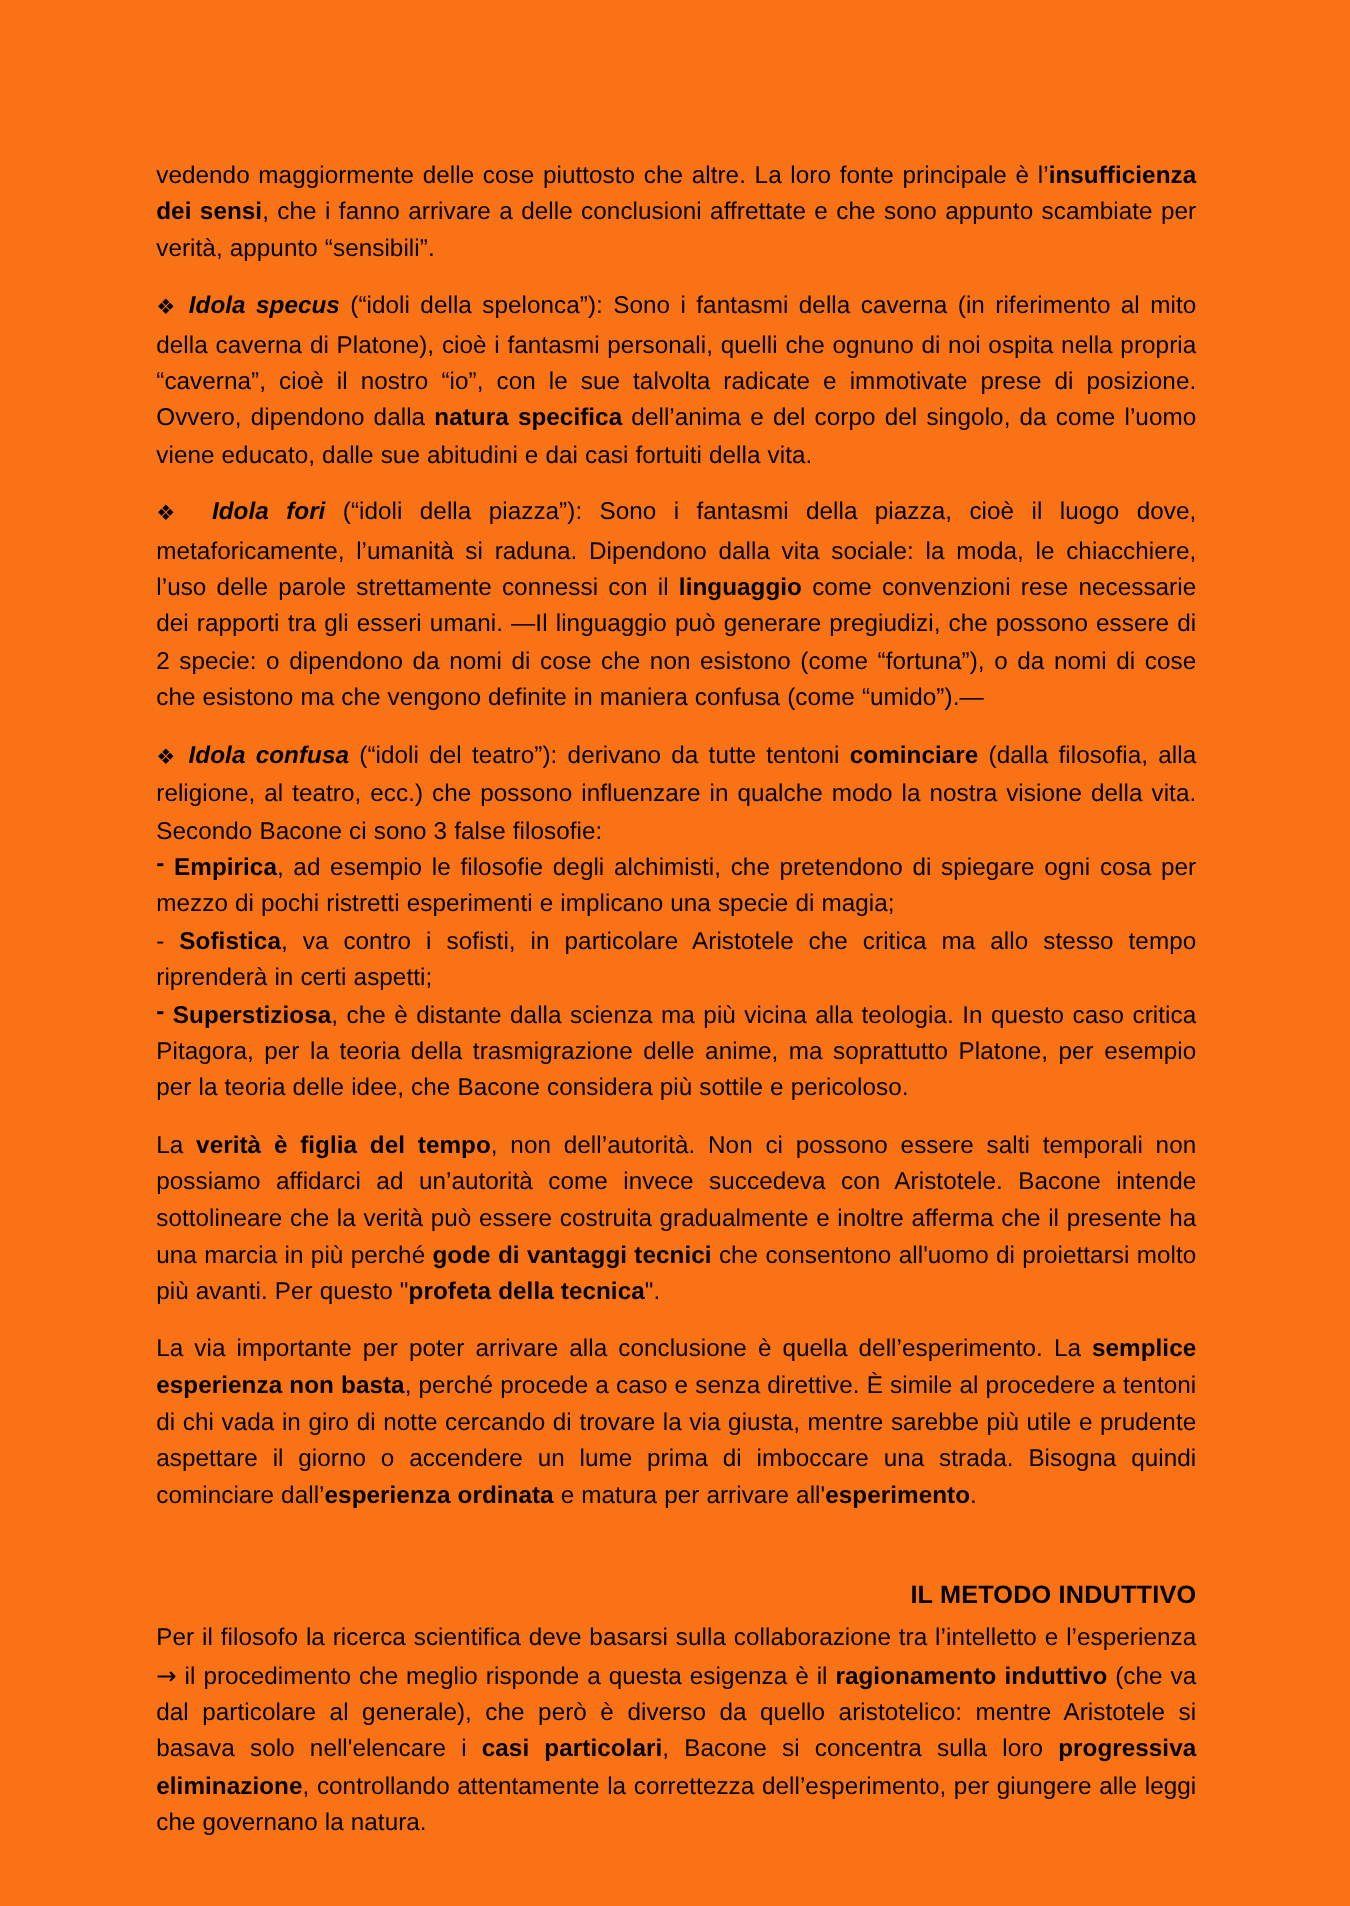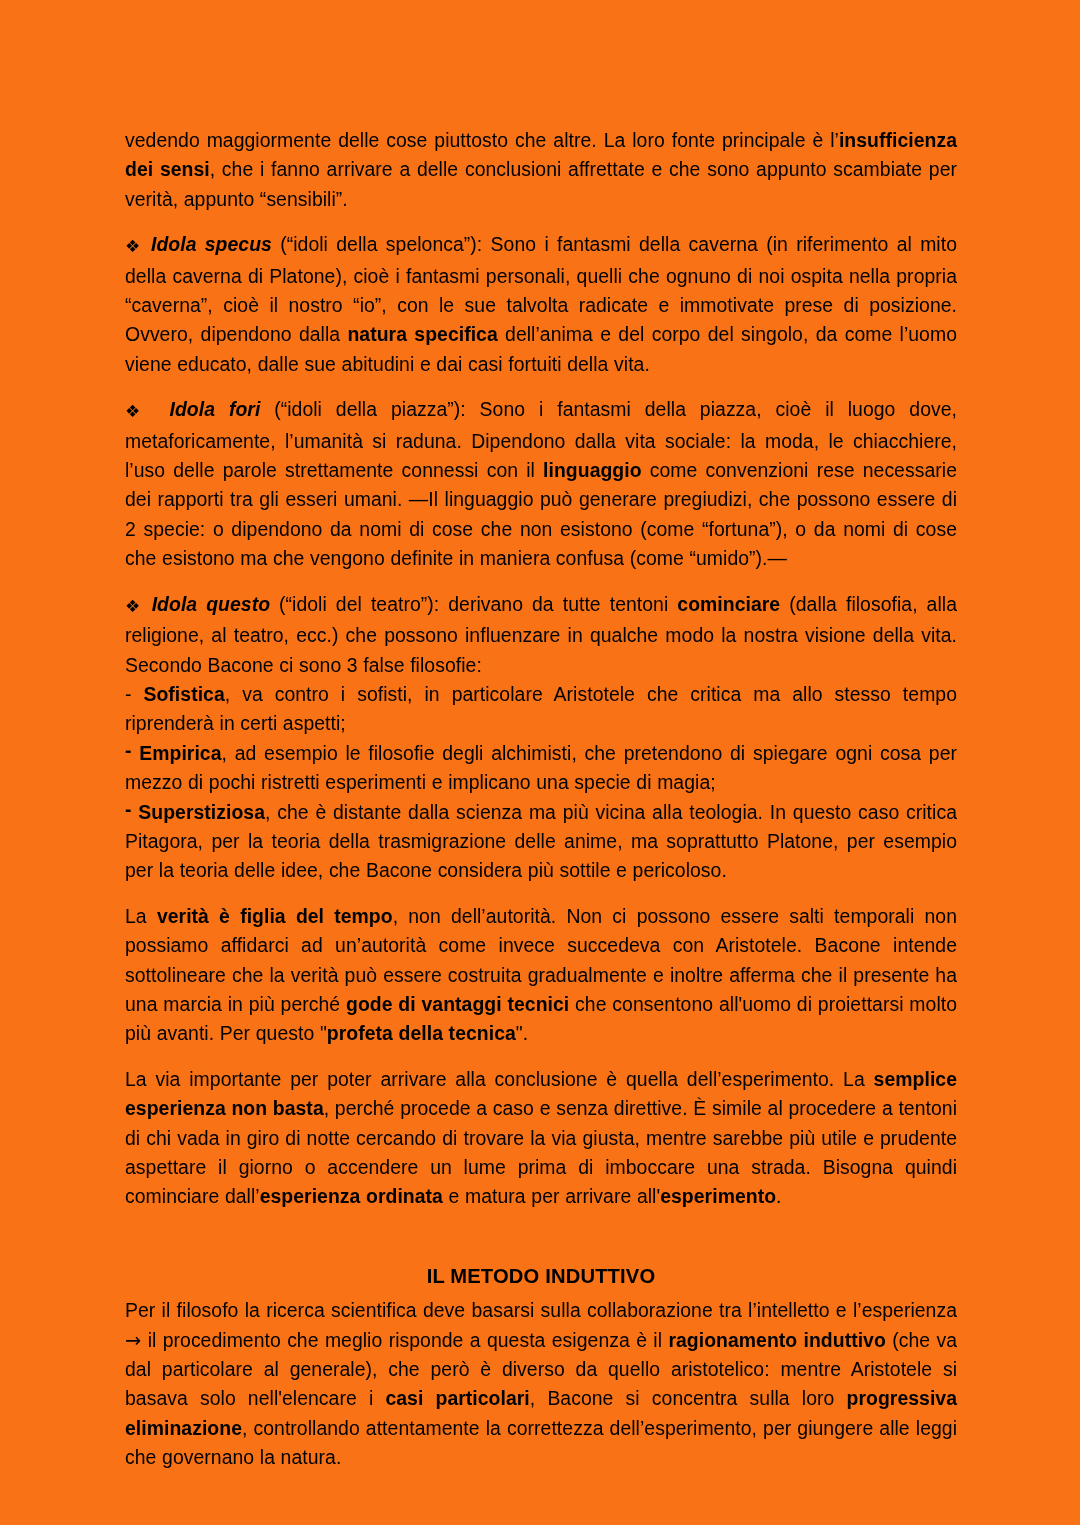--- a/index.html
+++ b/index.html
@@ -64,21 +64,21 @@
     font-weight: bold;
     position: relative;
     top: -3px;
     display: inline-block;
   }
   h2.section-heading {
     font-size: 20.2px;
     line-height: 29.4px;
     font-weight: bold;
     margin: 0 0 5px 0;
-    text-align: center;
+    text-align: right;
     letter-spacing: 0.15px;
   }
   .heading-spacer {
     height: 50px;
   }
   .arrow {
     font-family: "DejaVu Sans", sans-serif;
   }
 </style>
 </head>
@@ -86,25 +86,25 @@
 
 <div class="page">
   <div class="content">
 
     <p class="para"><span>vedendo maggiormente delle cose piuttosto che altre. La loro fonte principale è l’</span><b>insufficienza dei sensi</b><span>, che i fanno arrivare a delle conclusioni affrettate e che sono appunto scambiate per verità, appunto “sensibili”.</span></p>
 
     <p class="para bullet-para"><span class="bullet-glyph">❖</span><span class="bullet-gap-1"></span><b><i>Idola specus</i></b><span> (“idoli della spelonca”): Sono i fantasmi della caverna (in riferimento al mito della caverna di Platone), cioè i fantasmi personali, quelli che ognuno di noi ospita nella propria “caverna”, cioè il nostro “io”, con le sue talvolta radicate e immotivate prese di posizione. Ovvero, dipendono dalla </span><b>natura specifica</b><span> dell’anima e del corpo del singolo, da come l’uomo viene educato, dalle sue abitudini e dai casi fortuiti della vita.</span></p>
 
     <p class="para bullet-para"><span class="bullet-glyph">❖</span><span class="bullet-gap-2"></span><b><i>Idola fori</i></b><span> (“idoli della piazza”): Sono i fantasmi della piazza, cioè il luogo dove, metaforicamente, l’umanità si raduna. Dipendono dalla vita sociale: la moda, le chiacchiere, l’uso delle parole strettamente connessi con il </span><b>linguaggio</b><span> come convenzioni rese necessarie dei rapporti tra gli esseri umani. —Il linguaggio può generare pregiudizi, che possono essere di 2 specie: o dipendono da nomi di cose che non esistono (come “fortuna”), o da nomi di cose che esistono ma che vengono definite in maniera confusa (come “umido”).—</span></p>
 
-    <p class="tight bullet-para"><span class="bullet-glyph">❖</span><span class="bullet-gap-1"></span><b><i>Idola questo</i></b><span> (“idoli del teatro”): derivano da tutte tentoni </span><b>cominciare</b><span> (dalla filosofia, alla religione, al teatro, ecc.) che possono influenzare in qualche modo la nostra visione della vita. Secondo Bacone ci sono 3 false filosofie:</span></p>
+    <p class="tight bullet-para"><span class="bullet-glyph">❖</span><span class="bullet-gap-1"></span><b><i>Idola confusa</i></b><span> (“idoli del teatro”): derivano da tutte tentoni </span><b>cominciare</b><span> (dalla filosofia, alla religione, al teatro, ecc.) che possono influenzare in qualche modo la nostra visione della vita. Secondo Bacone ci sono 3 false filosofie:</span></p>
+
+    <p class="tight"><span class="dash-raised">-</span>&nbsp;<b>Empirica</b><span>, ad esempio le filosofie degli alchimisti, che pretendono di spiegare ogni cosa per mezzo di pochi ristretti esperimenti e implicano una specie di magia;</span></p>
 
     <p class="tight"><span>-</span>&nbsp;<b>Sofistica</b><span>, va contro i sofisti, in particolare Aristotele che critica ma allo stesso tempo riprenderà in certi aspetti;</span></p>
-
-    <p class="tight"><span class="dash-raised">-</span>&nbsp;<b>Empirica</b><span>, ad esempio le filosofie degli alchimisti, che pretendono di spiegare ogni cosa per mezzo di pochi ristretti esperimenti e implicano una specie di magia;</span></p>
 
     <p class="para"><span class="dash-raised">-</span>&nbsp;<b>Superstiziosa</b><span>, che è distante dalla scienza ma più vicina alla teologia. In questo caso critica Pitagora, per la teoria della trasmigrazione delle anime, ma soprattutto Platone, per esempio per la teoria delle idee, che Bacone considera più sottile e pericoloso.</span></p>
 
     <p class="para"><span>La </span><b>verità è figlia del tempo</b><span>, non dell’autorità. Non ci possono essere salti temporali non possiamo affidarci ad un’autorità come invece succedeva con Aristotele. Bacone intende sottolineare che la verità può essere costruita gradualmente e inoltre afferma che il presente ha una marcia in più perché </span><b>gode di vantaggi tecnici</b><span> che consentono all'uomo di proiettarsi molto più avanti. Per questo "</span><b>profeta della tecnica</b><span>".</span></p>
 
     <p class="tight"><span>La via importante per poter arrivare alla conclusione è quella dell’esperimento. La </span><b>semplice esperienza non basta</b><span>, perché procede a caso e senza direttive. È simile al procedere a tentoni di chi vada in giro di notte cercando di trovare la via giusta, mentre sarebbe più utile e prudente aspettare il giorno o accendere un lume prima di imboccare una strada. Bisogna quindi cominciare dall’</span><b>esperienza ordinata</b><span> e matura per arrivare all'</span><b>esperimento</b><span>.</span></p>
 
     <div class="heading-spacer"></div>
 
     <h2 class="section-heading">IL METODO INDUTTIVO</h2>

